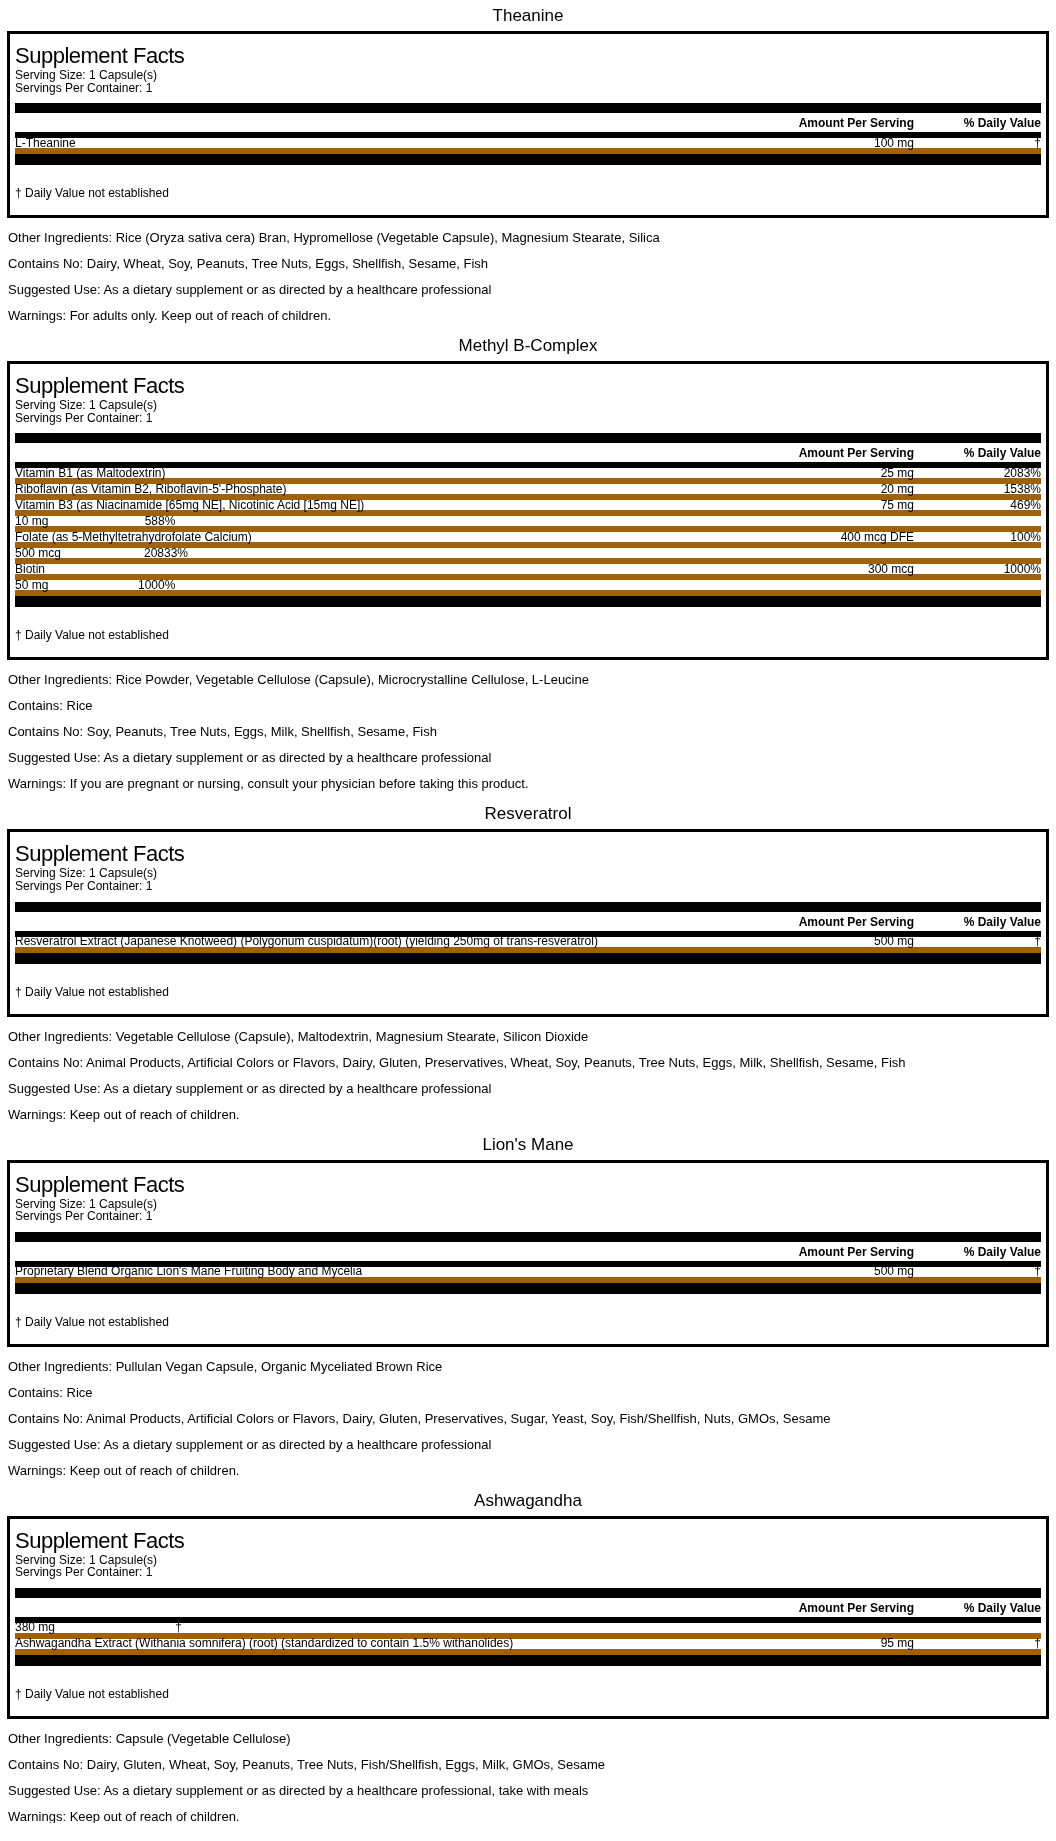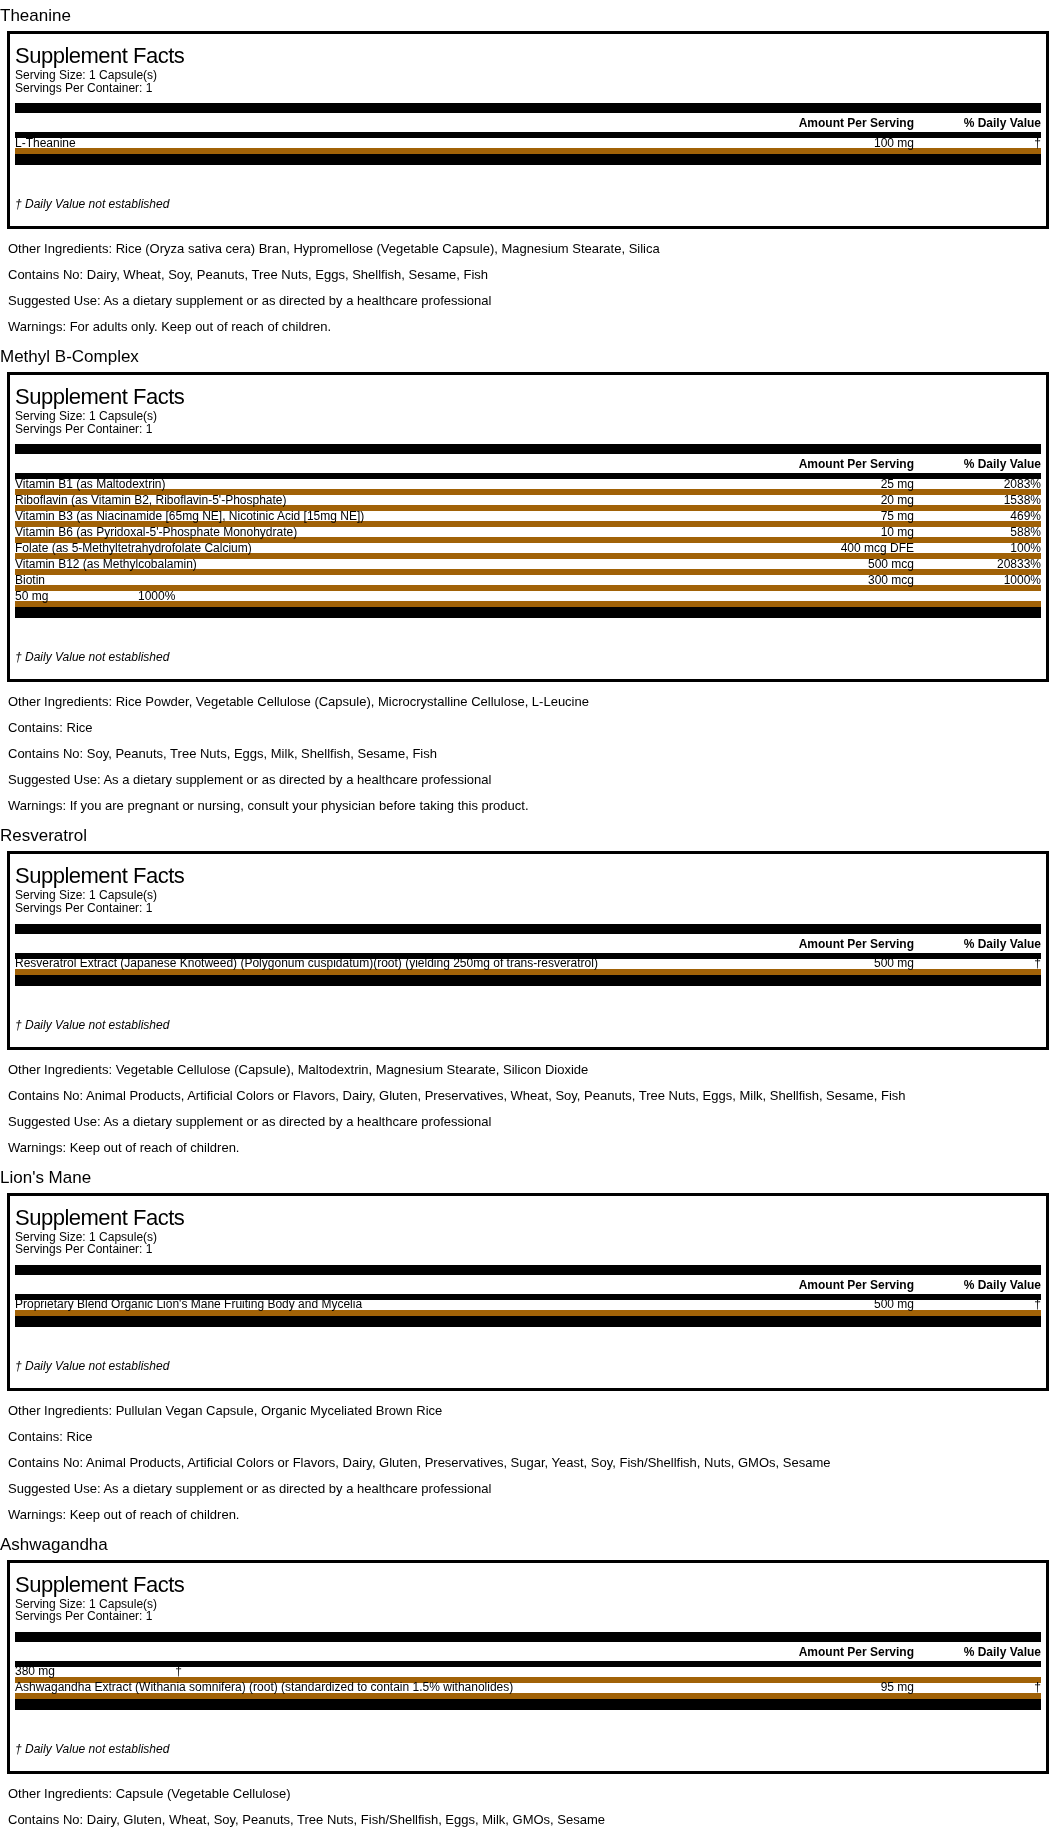--- a/index.html
+++ b/index.html
@@ -5,20 +5,21 @@
   html, body { margin: 0; padding: 0; }
   body {
     width: 1056px;
     background: #ffffff;
     color: #000000;
     font-family: "Liberation Sans", "DejaVu Sans", sans-serif;
     -webkit-font-smoothing: antialiased;
   }
   .section { }
   .section-title {
+    text-align: center;
     font-size: 17px;
     line-height: 20px;
     margin: 14px 0 5px 0;
     font-weight: 400;
   }
   .section:first-child .section-title { margin-top: 6px; }
   .sf-box {
     margin: 0 7px;
     border: 3px solid #000;
     padding: 0 5px 15px 5px;
@@ -53,24 +54,23 @@
     height: 16px;
     border-bottom: 6px solid #a16207;
     font-size: 12px;
     line-height: 13px;
   }
   .c-name { flex: 1 1 auto; white-space: nowrap; overflow: hidden; }
   .c-amt  { flex: 0 0 auto; text-align: right; white-space: nowrap; }
   .c-dv   { flex: 0 0 127px; width: 127px; text-align: right; white-space: nowrap; }
   .bar-c { height: 11px; background: #000; }
   .dv-note {
-    margin-top: 33px;
+    margin-top: 22px;
     font-size: 12px;
     line-height: 13px;
-    font-style: italic;
   }
   .para {
     margin: 13px 8px 0 8px;
     font-size: 13px;
     line-height: 13px;
     white-space: nowrap;
   }
 </style>
 </head>
 <body>
@@ -139,33 +139,31 @@
             <div class="c-dv">1538%</div>
           </div>
 
           <div class="sf-row">
             <div class="c-name">Vitamin B3 (as Niacinamide [65mg NE], Nicotinic Acid [15mg NE])</div>
             <div class="c-amt">75 mg</div>
             <div class="c-dv">469%</div>
           </div>
 
           <div class="sf-row">
-            <div class="c-name">Vitamin B6 (as Pyridoxal-5'-Phosphate Monohydrate)</div>
             <div class="c-amt">10 mg</div>
             <div class="c-dv">588%</div>
           </div>
 
           <div class="sf-row">
             <div class="c-name">Folate (as 5-Methyltetrahydrofolate Calcium)</div>
             <div class="c-amt">400 mcg DFE</div>
             <div class="c-dv">100%</div>
           </div>
 
           <div class="sf-row">
-            <div class="c-name">Vitamin B12 (as Methylcobalamin)</div>
             <div class="c-amt">500 mcg</div>
             <div class="c-dv">20833%</div>
           </div>
 
           <div class="sf-row">
             <div class="c-name">Biotin</div>
             <div class="c-amt">300 mcg</div>
             <div class="c-dv">1000%</div>
           </div>
 

